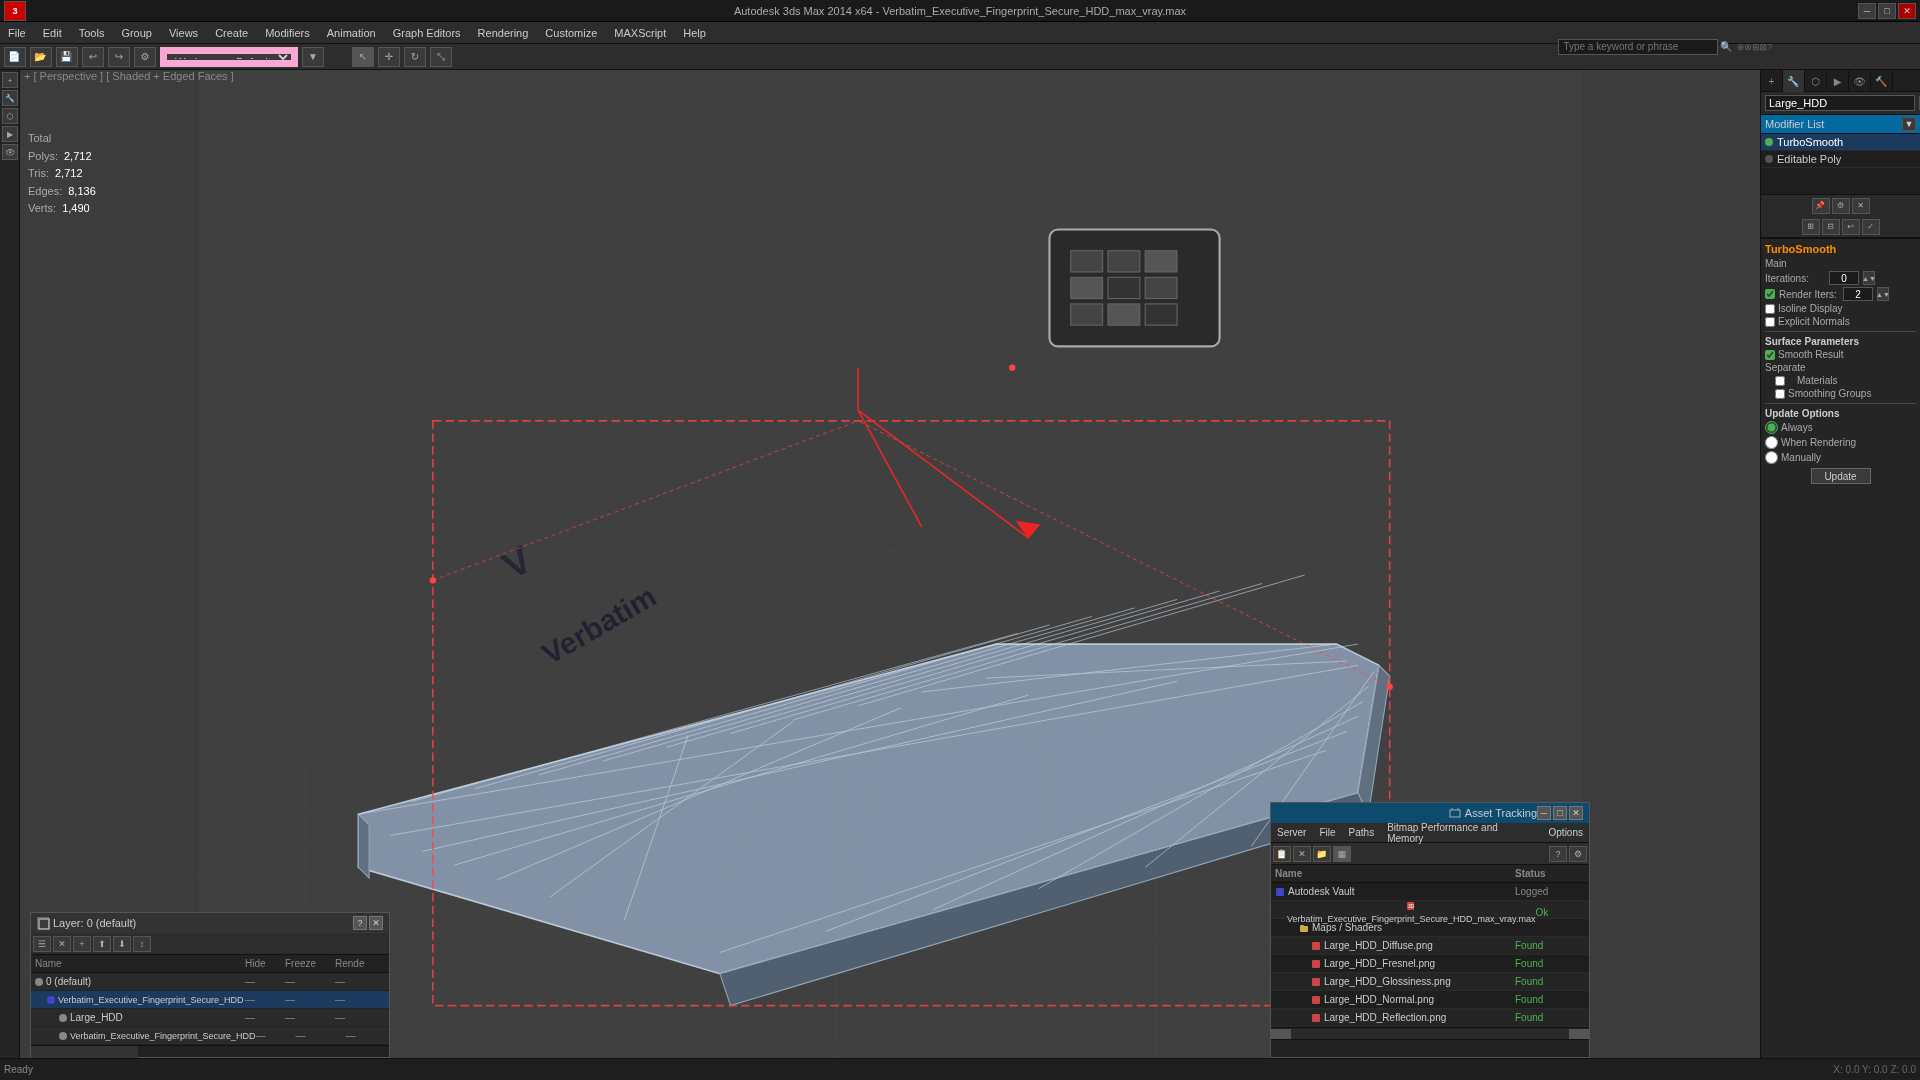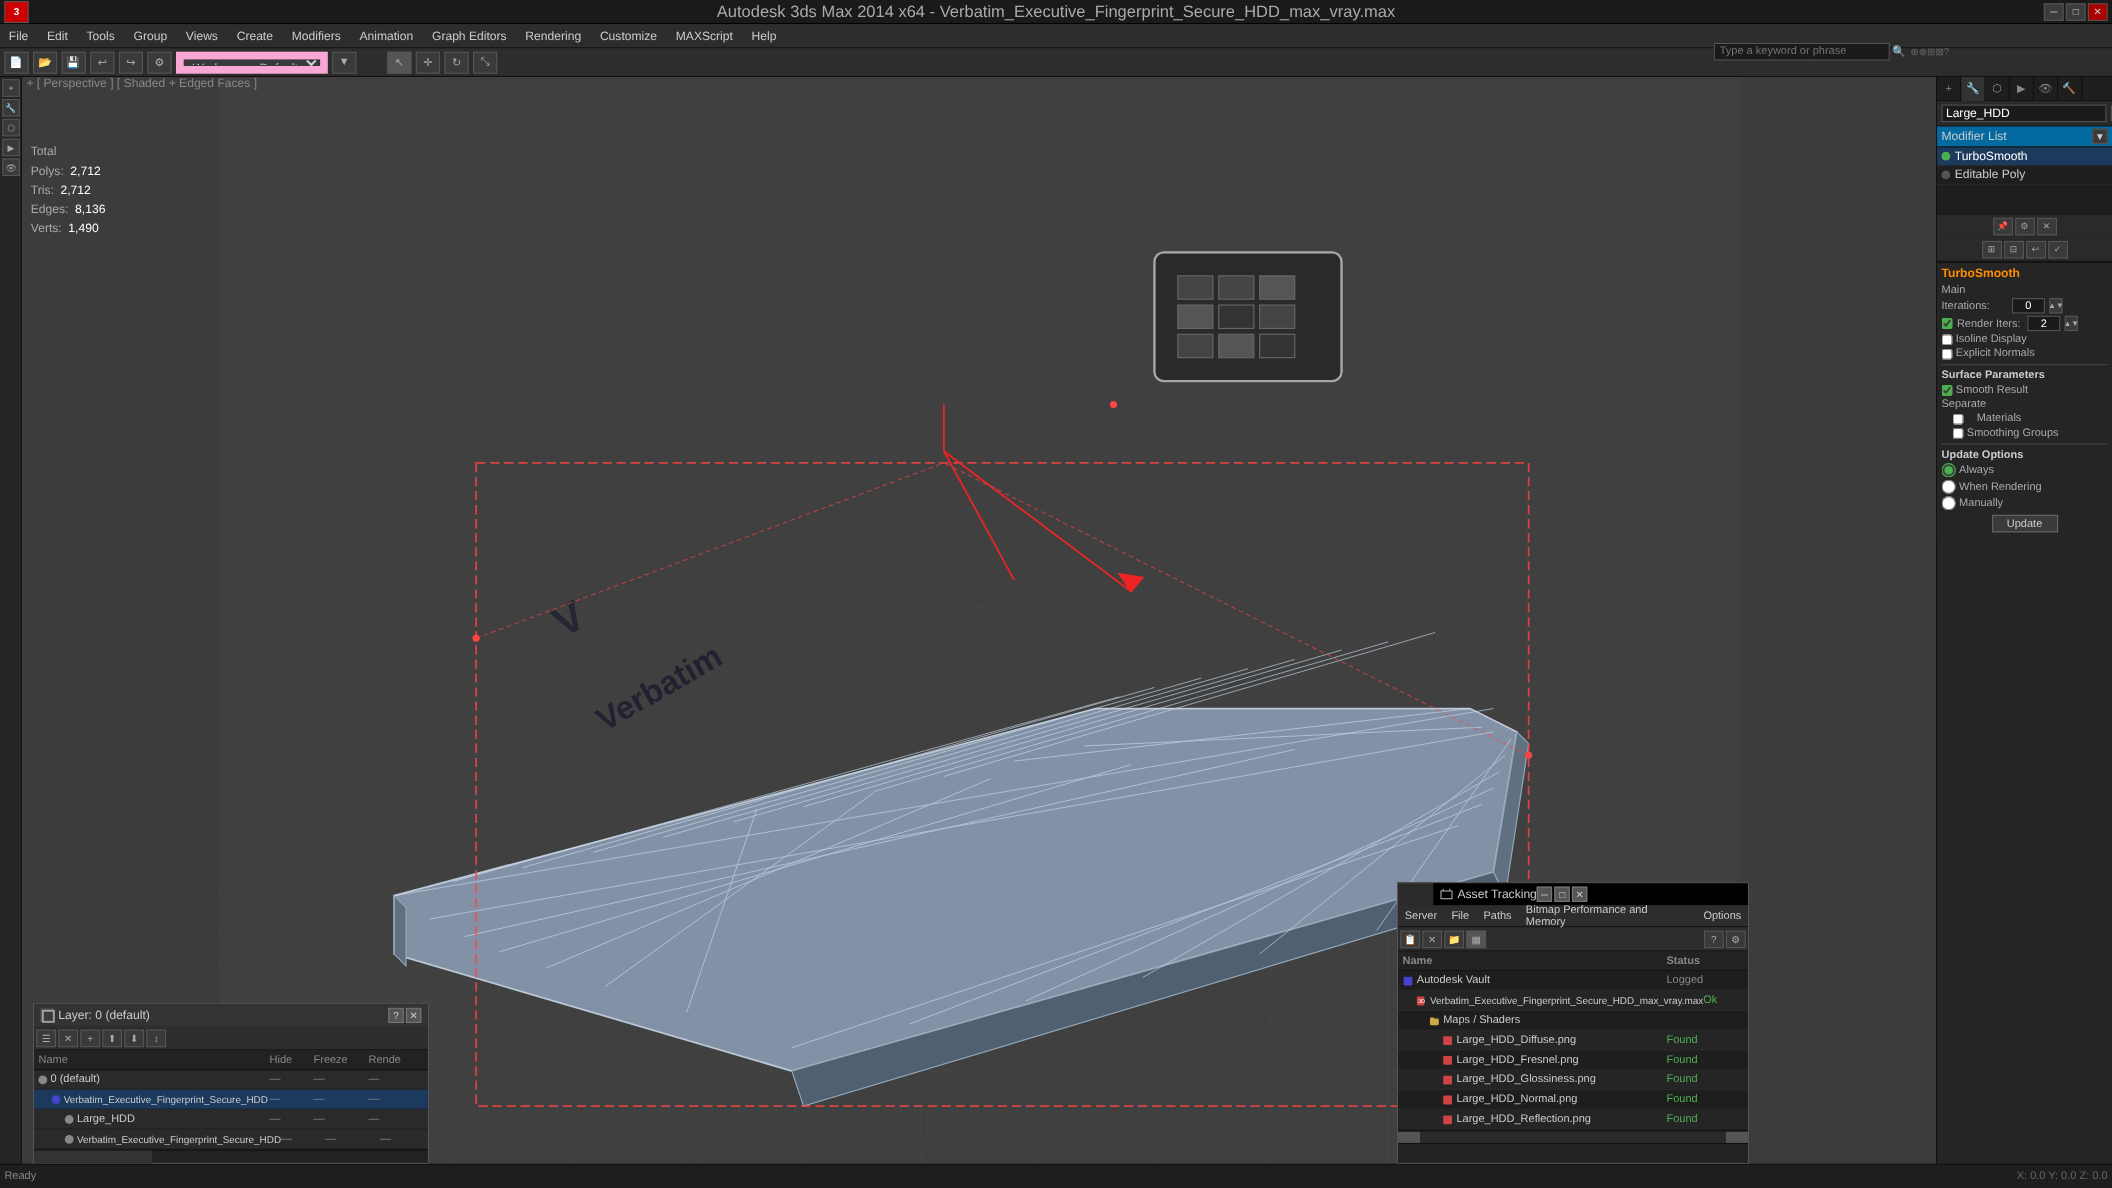--- a/index.html
+++ b/index.html
@@ -24,21 +24,21 @@
       border-bottom: 1px solid #000;
     }
     #title-bar .left {
       display: flex;
       align-items: center;
       gap: 4px;
     }
     #title-bar .title-text {
       flex: 1;
       text-align: left;
-      font-size: 15px;
+      font-size: 11px;
       color: #aaa;
       position: absolute;
       left: 50%;
       transform: translateX(-50%);
     }
     #title-bar .win-controls {
       display: flex;
       gap: 2px;
     }
     #title-bar .win-btn {
@@ -494,27 +494,26 @@
       position: absolute;
       bottom: 22px;
       right: 170px;
       width: 320px;
       background: #2a2a2a;
       border: 1px solid #555;
       z-index: 20;
     }
     #asset-panel-title {
       height: 20px;
-      background: #000000;
-      display: flex;
-      align-items: center;
-      justify-content: flex-start;
+      background: #0c4a6e;
+      display: flex;
+      align-items: center;
+      justify-content: flex-end;
       padding: 0 6px;
       cursor: move;
-      margin-left: 32px;
     }
     .asset-panel-controls {
       display: flex;
       gap: 2px;
     }
     .asset-ctrl-btn {
       width: 14px;
       height: 14px;
       background: #555;
       border: 1px solid #777;
@@ -586,21 +585,21 @@
       padding: 0 4px;
       align-items: center;
       border-bottom: 1px solid #2a2a2a;
       cursor: pointer;
     }
     .asset-name { font-size: 10px; color: #ccc; display: flex; align-items: center; gap: 3px; }
     .asset-status { font-size: 10px; }
     .status-ok { color: #4caf50; }
     .status-found { color: #4caf50; }
     .status-logged { color: #888; }
-    .indent-1 { padding-left: 12px; }
+    .indent-1 { padding-left: 12px; flex-direction: column; }
     .indent-2 { padding-left: 24px; }
     .indent-3 { padding-left: 36px; }
     #asset-status-bar {
       height: 18px;
       background: #222;
       border-top: 1px solid #111;
     }
 
     
     #model-svg {

